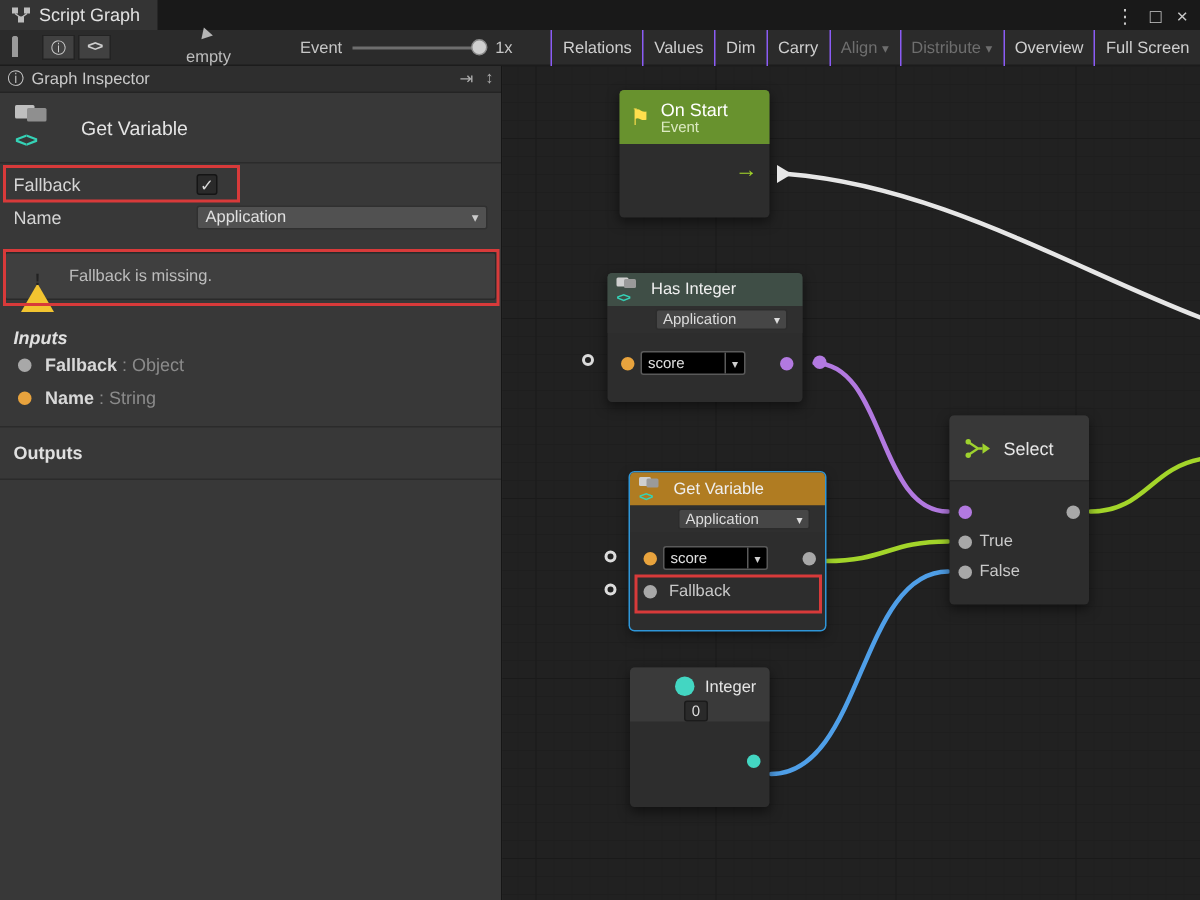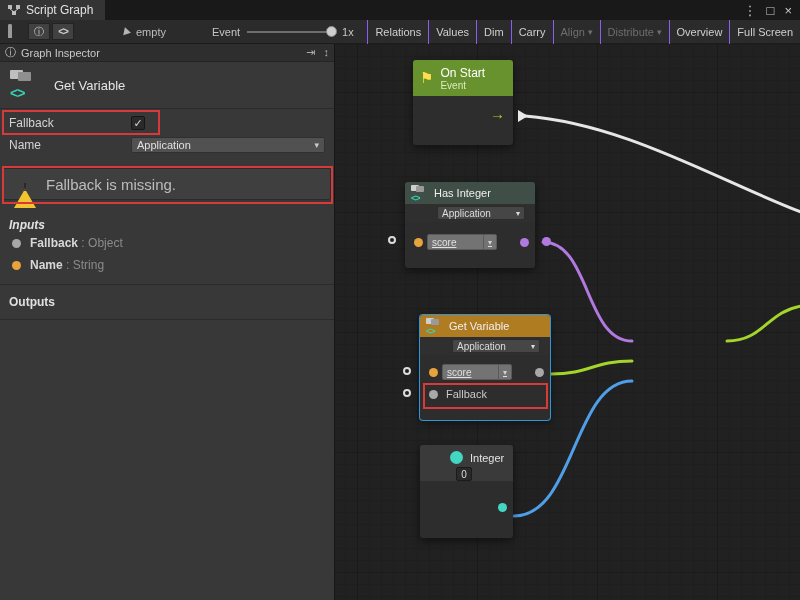--- a/index.html
+++ b/index.html
@@ -14,21 +14,21 @@
   .tab { height:20px; display:flex; align-items:center; gap:6px; padding:0 12px 0 8px; background:#343434; color:#e2e2e2; font-size:12px; }
   .win-controls { margin-left:auto; display:flex; align-items:center; gap:10px; padding-right:8px; color:#c8c8c8; font-size:13px; }
   .win-controls span { cursor:default; }
   
   .toolbar { height:24px; background:#2b2b2b; border-bottom:1px solid #1c1c1c; display:flex; align-items:center; font-size:11px; color:#c6c6c6; }
   .lock { width:14px; margin:0 6px 0 8px; }
   .lock-shackle { width:7px; height:5px; border:2px solid #9a9a9a; border-bottom:none; border-radius:4px 4px 0 0; margin:0 auto; }
   .lock-body { width:10px; height:7px; background:#9a9a9a; border-radius:1px; margin:0 auto; }
   .tb-box { height:17px; min-width:22px; padding:0 4px; background:#414141; border:1px solid #232323; display:flex; align-items:center; justify-content:center; font-size:10px; color:#d0d0d0; margin-right:2px; }
   .tb-box.code { color:#cfcfcf; letter-spacing:-1px; font-weight:bold; }
-  .empty-wrap { display:flex; align-items:center; gap:5px; margin-left:48px; color:#bdbdbd; }
+  .empty-wrap { display:flex; align-items:center; gap:5px; margin-left:48px; color:#bdbdbd;flex-direction:column; }
   .cursor-ico { width:0; height:0; border-left:7px solid #b5b5b5; border-top:4px solid transparent; border-bottom:4px solid transparent; transform:rotate(12deg); }
   .zoom-wrap { display:flex; align-items:center; gap:7px; margin-left:46px; }
   .slider { position:relative; width:88px; height:10px; }
   .slider-track { position:absolute; left:0; right:0; top:4px; height:2px; background:#6e6e6e; }
   .slider-knob { position:absolute; right:-2px; top:-1px; width:11px; height:11px; border-radius:50%; background:#cfcfcf; border:1px solid #8a8a8a; }
   .tb-buttons { margin-left:auto; display:flex; height:24px; align-items:stretch; }
   .tb-button { display:flex; align-items:center; gap:3px; padding:0 7px; border-left:1px solid #8b5cf6; color:#cfcfcf; cursor:default; white-space:nowrap; }
   .tb-button.disabled { color:#6e6e6e; }
   .tb-button .chev { font-size:9px; }
   
@@ -46,21 +46,21 @@
   .divider { border-top:1px solid #2b2b2b; }
   .prop-row { display:flex; align-items:center; height:22px; padding:0 9px; }
   .prop-label { width:122px; color:#d4d4d4; }
   .checkbox { width:14px; height:14px; background:#2a2a2a; border:1px solid #151515; border-radius:2px; display:flex; align-items:center; justify-content:center; font-size:11px; color:#d8d8d8; }
   .dropdown-wide { flex:1; height:16px; background:#515151; border:1px solid #303030; border-radius:2px; display:flex; align-items:center; justify-content:space-between; padding:0 5px; font-size:11px; color:#e0e0e0; }
   .dropdown-wide .chev { font-size:9px; color:#cbcbcb; }
   .helpbox { margin:12px 3px 0 3px; background:#3f3f3f; border:1px solid #2a2a2a; border-radius:2px; height:32px; display:flex; align-items:center; gap:10px; padding:0 10px; }
   .warn-icon { position:relative; width:22px; height:19px; flex:0 0 auto; }
   .warn-tri { width:0; height:0; border-left:11px solid transparent; border-right:11px solid transparent; border-bottom:19px solid #f2c430; }
   .warn-bang { position:absolute; left:0; right:0; bottom:1px; text-align:center; color:#222; font-weight:bold; font-size:11px; }
-  .helpbox-text { color:#bdbdbd; font-size:15px; }
+  .helpbox-text { color:#bdbdbd; font-size:11px; }
   .section-title { font-weight:bold; color:#e0e0e0; padding:4px 9px; margin-top:10px; height:18px; }
   .port-row { display:flex; align-items:center; gap:9px; padding:0 9px 0 12px; height:22px; }
   .dot { width:9px; height:9px; border-radius:50%; flex:0 0 auto; }
   .dot.string { background:#e8a33d; }
   .dot.generic { background:#a8a8a8; }
   .port-name { font-weight:bold; color:#d8d8d8; }
   .port-type { color:#8b8b8b; }
   
   .canvas { position:relative; width:465px; height:556px; background-color:#212121;
     background-image:
@@ -79,21 +79,21 @@
   .mini-var-icon { position:relative; width:18px; height:16px; flex:0 0 auto; }
   .mini-var-icon .card { position:absolute; width:8px; height:6px; background:#cfcfcf; border-radius:1px; }
   .mini-var-icon .c1 { left:0; top:0; }
   .mini-var-icon .c2 { left:5px; top:1px; background:#9a9a9a; }
   .mini-var-icon .angle { position:absolute; left:0; bottom:-2px; color:#35d3b7; font-weight:bold; font-size:9px; letter-spacing:-1px; }
   .subband { height:18px; background:#2f2f2f; display:flex; align-items:center; }
   .mini-drop { margin-left:32px; width:88px; height:14px; background:#464646; border:1px solid #2c2c2c; border-radius:2px; display:flex; align-items:center; justify-content:space-between; padding:0 4px; font-size:10px; color:#dcdcdc; }
   .mini-drop .chev { font-size:8px; }
   .node-row { position:relative; height:22px; display:flex; align-items:center; }
   .node-row .dot { position:absolute; }
-  .score-drop { position:absolute; left:22px; width:70px; height:16px; background:#737373; border:1px solid #5a5a5a; border-radius:2px; display:flex; align-items:center; font-size:10px; color:#e0e0e0;text-decoration:underline; }
+  .score-drop { position:absolute; left:22px; width:70px; height:16px; background:#000000; border:1px solid #5a5a5a; border-radius:2px; display:flex; align-items:center; font-size:10px; color:#e0e0e0; }
   .score-drop .txt { flex:1; padding-left:4px; }
   .score-drop .chev-cell { width:13px; align-self:stretch; border-left:1px solid #5a5a5a; display:flex; align-items:center; justify-content:center; font-size:8px; color:#cfcfcf; }
   .row-label { position:absolute; left:26px; color:#c9c9c9; }
   .ext-ring { position:absolute; width:8px; height:8px; border:2px solid #dcdcdc; border-radius:50%; background:transparent; z-index:12; }
   .ext-dot { position:absolute; width:9px; height:9px; border-radius:50%; z-index:12; }
   .flow-tri { position:absolute; right:-15px; width:0; height:0; border-left:10px solid #e8e8e8; border-top:6px solid transparent; border-bottom:6px solid transparent; }
   
   .onstart-header { height:36px; background:#68922e; border-radius:3px 3px 0 0; display:flex; align-items:center; gap:7px; padding:0 7px; }
   .flag-ico { color:#ffdf4d; font-size:15px; }
   .onstart-title { color:#fff; font-size:12px; }
@@ -318,20 +318,43 @@
           <span class="dot generic" style="right:6px; left:auto; position:absolute;"></span>
         </div>
         <div class="node-row">
           <span class="dot generic" style="left:9px;"></span>
           <span class="row-label">Fallback</span>
         </div>
         <span class="ext-ring" style="left:-17px; top:52px;"></span>
         <span class="ext-ring" style="left:-17px; top:74px;"></span>
       </div>
 
+      <div class="node" style="left:298px; top:233px; width:93px; height:126px;">
+        <div class="select-header">
+          <svg width="18" height="14" viewBox="0 0 18 14">
+            <circle cx="2.5" cy="2.5" r="1.8" fill="#9ed22e"></circle>
+            <circle cx="2.5" cy="11.5" r="1.8" fill="#9ed22e"></circle>
+            <path d="M3 3 L9 7 L3 11 M9 7 L12 7" stroke="#9ed22e" stroke-width="1.6" fill="none"></path>
+            <path d="M12 3.5 L17 7 L12 10.5 Z" fill="#9ed22e"></path>
+          </svg>
+          <span>Select</span>
+        </div>
+        <div class="node-row" style="margin-top:10px; height:20px;">
+          <span class="dot bool" style="left:6px;"></span>
+          <span class="dot generic" style="right:6px; left:auto; position:absolute;"></span>
+        </div>
+        <div class="node-row" style="height:20px;">
+          <span class="dot generic" style="left:6px;"></span>
+          <span class="row-label" style="left:20px;">True</span>
+        </div>
+        <div class="node-row" style="height:20px;">
+          <span class="dot generic" style="left:6px;"></span>
+          <span class="row-label" style="left:20px;">False</span>
+        </div>
+      </div>
 
       <div class="node" style="left:85px; top:401px; width:93px; height:93px;">
         <div class="int-top">
           <div class="int-title-row">
             <span class="int-circle"></span>
             <span>Integer</span>
           </div>
           <div class="int-valbox">
               <span>0</span>
             </div>

